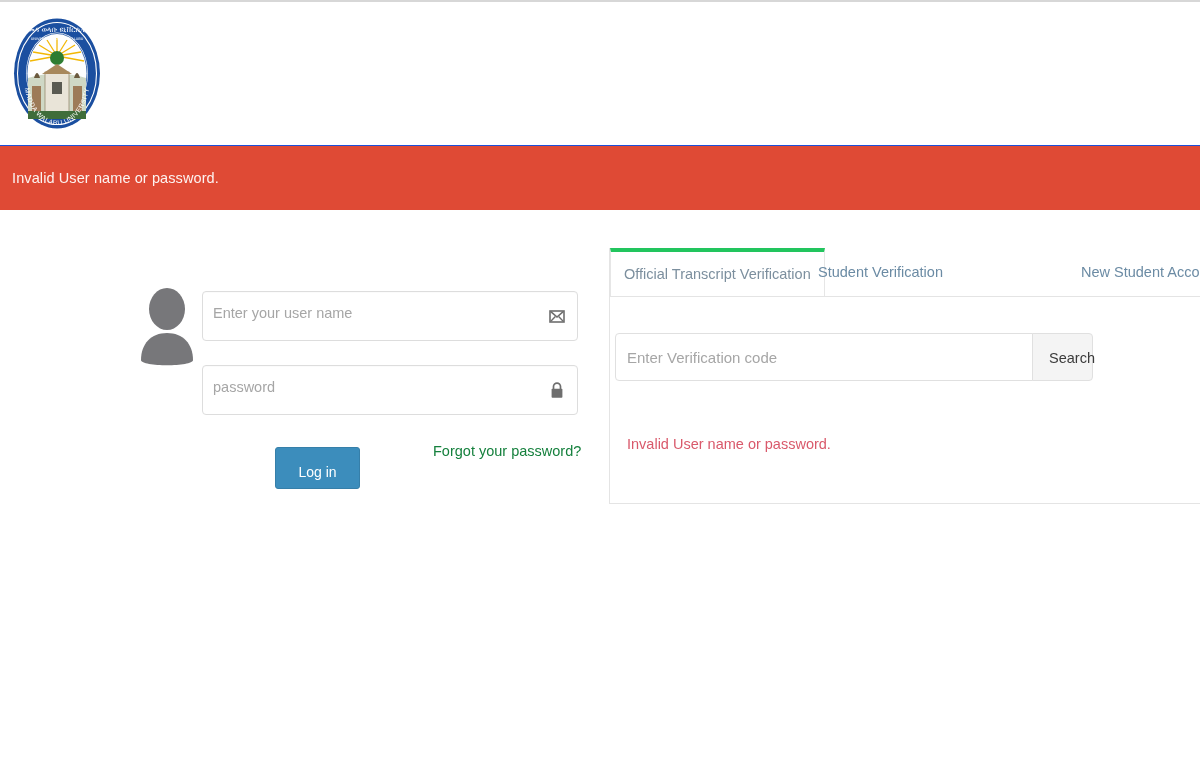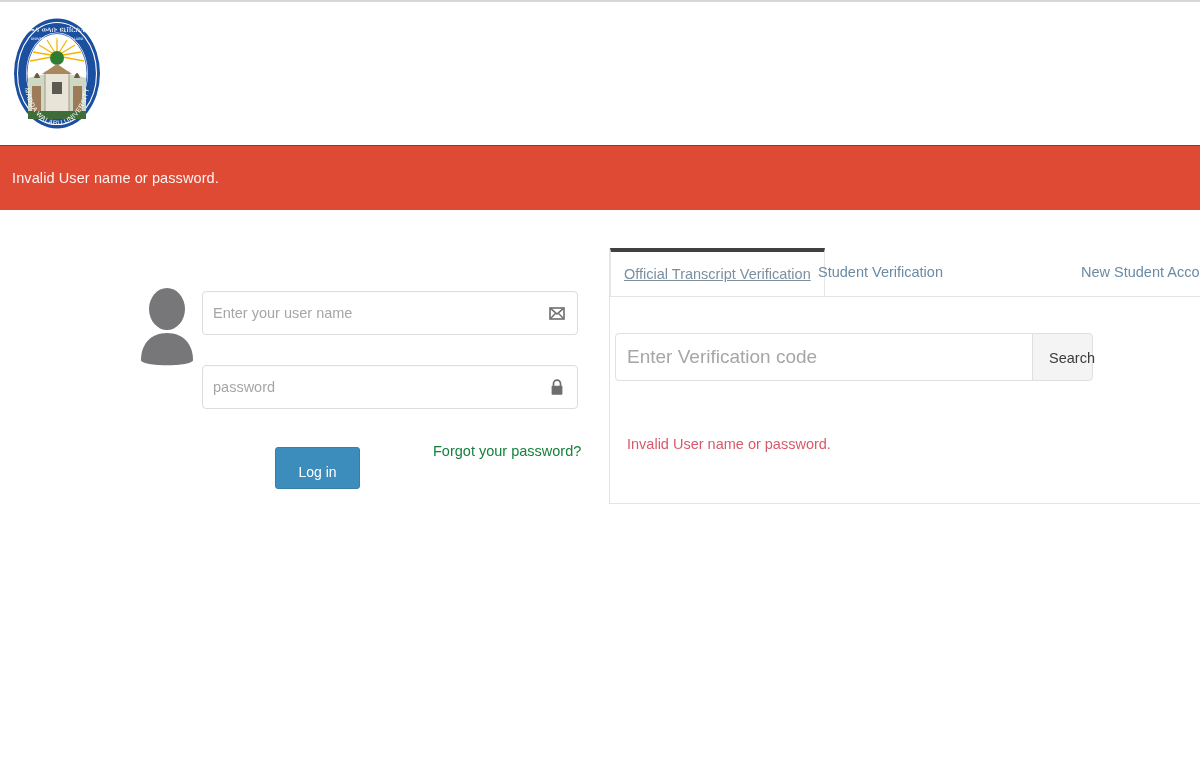--- a/index.html
+++ b/index.html
@@ -88,21 +88,21 @@
     position: absolute;
     left: 138px;
     top: 78px;
     width: 58px;
     height: 82px;
   }
   .field {
     position: absolute;
     left: 202px;
     width: 376px;
-    height: 44px;
+    height: 50px;
     border: 1px solid #dddddd;
     border-radius: 4px;
     background: #ffffff;
     box-sizing: border-box;
     box-shadow: inset 0 1px 1px rgba(0,0,0,0.02);
   }
   .field input {
     position: absolute;
     left: 0; top: 0;
     width: 340px;
@@ -186,26 +186,25 @@
     font-size: 14.5px;
     color: #6b8ba4;
     padding: 0 13px;
     box-sizing: border-box;
     cursor: pointer;
     white-space: nowrap;
     background: transparent;
   }
   .tab.active {
     color: #7c8f9e;
-    border-top: 4px solid #404040;
+    border-top: 4px solid #22c55e;
     border-left: 1px solid #e6e6e6;
     border-right: 1px solid #e6e6e6;
     background: #ffffff;
     line-height: 44px;
-    text-decoration: underline;
   }
   .tab-0 { left: 0px; }
   .tab-1 { left: 195px; }
   .tab-2 { left: 328px; }
   .tab-3 { left: 458px; }
 
   .verify-row {
     position: absolute;
     left: 5px;
     top: 85px;
@@ -225,21 +224,21 @@
   }
   .verify-input-wrap input {
     width: 100%;
     height: 46px;
     border: 0;
     outline: none;
     background: transparent;
     padding: 0 11px;
     box-sizing: border-box;
     font-family: "Liberation Sans", sans-serif;
-    font-size: 19px;
+    font-size: 15px;
     color: #555555;
   }
   .verify-input-wrap input::placeholder {
     color: #a6a6a6;
     opacity: 1;
   }
   .search-btn {
     position: absolute;
     left: 417px;
     top: 0;

